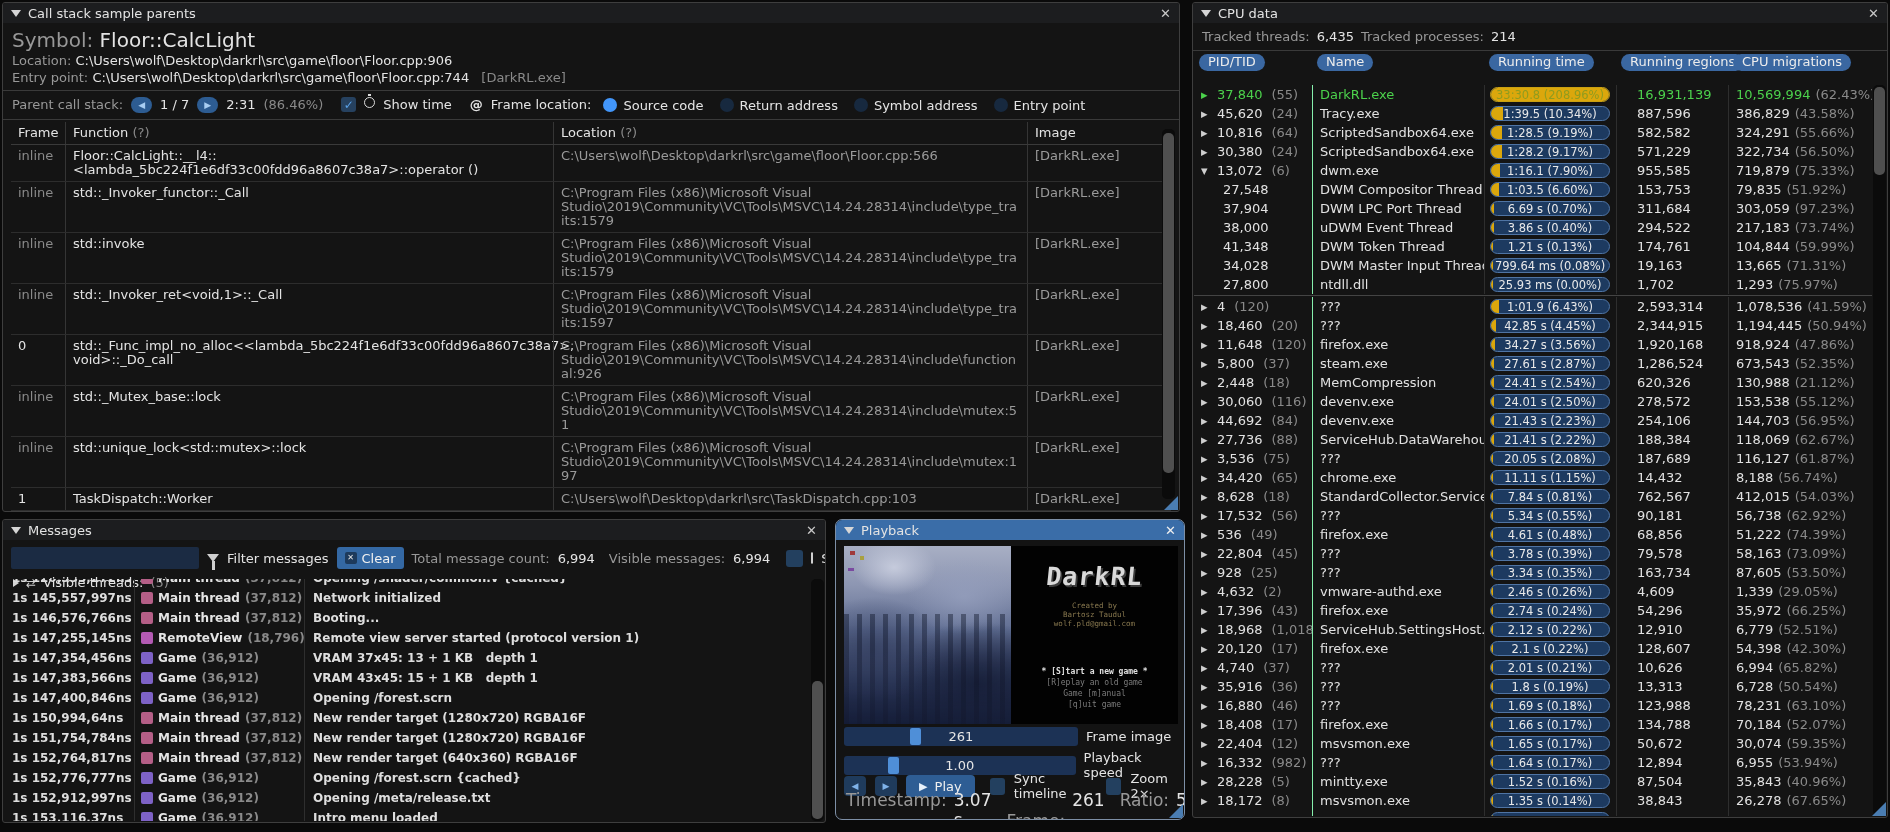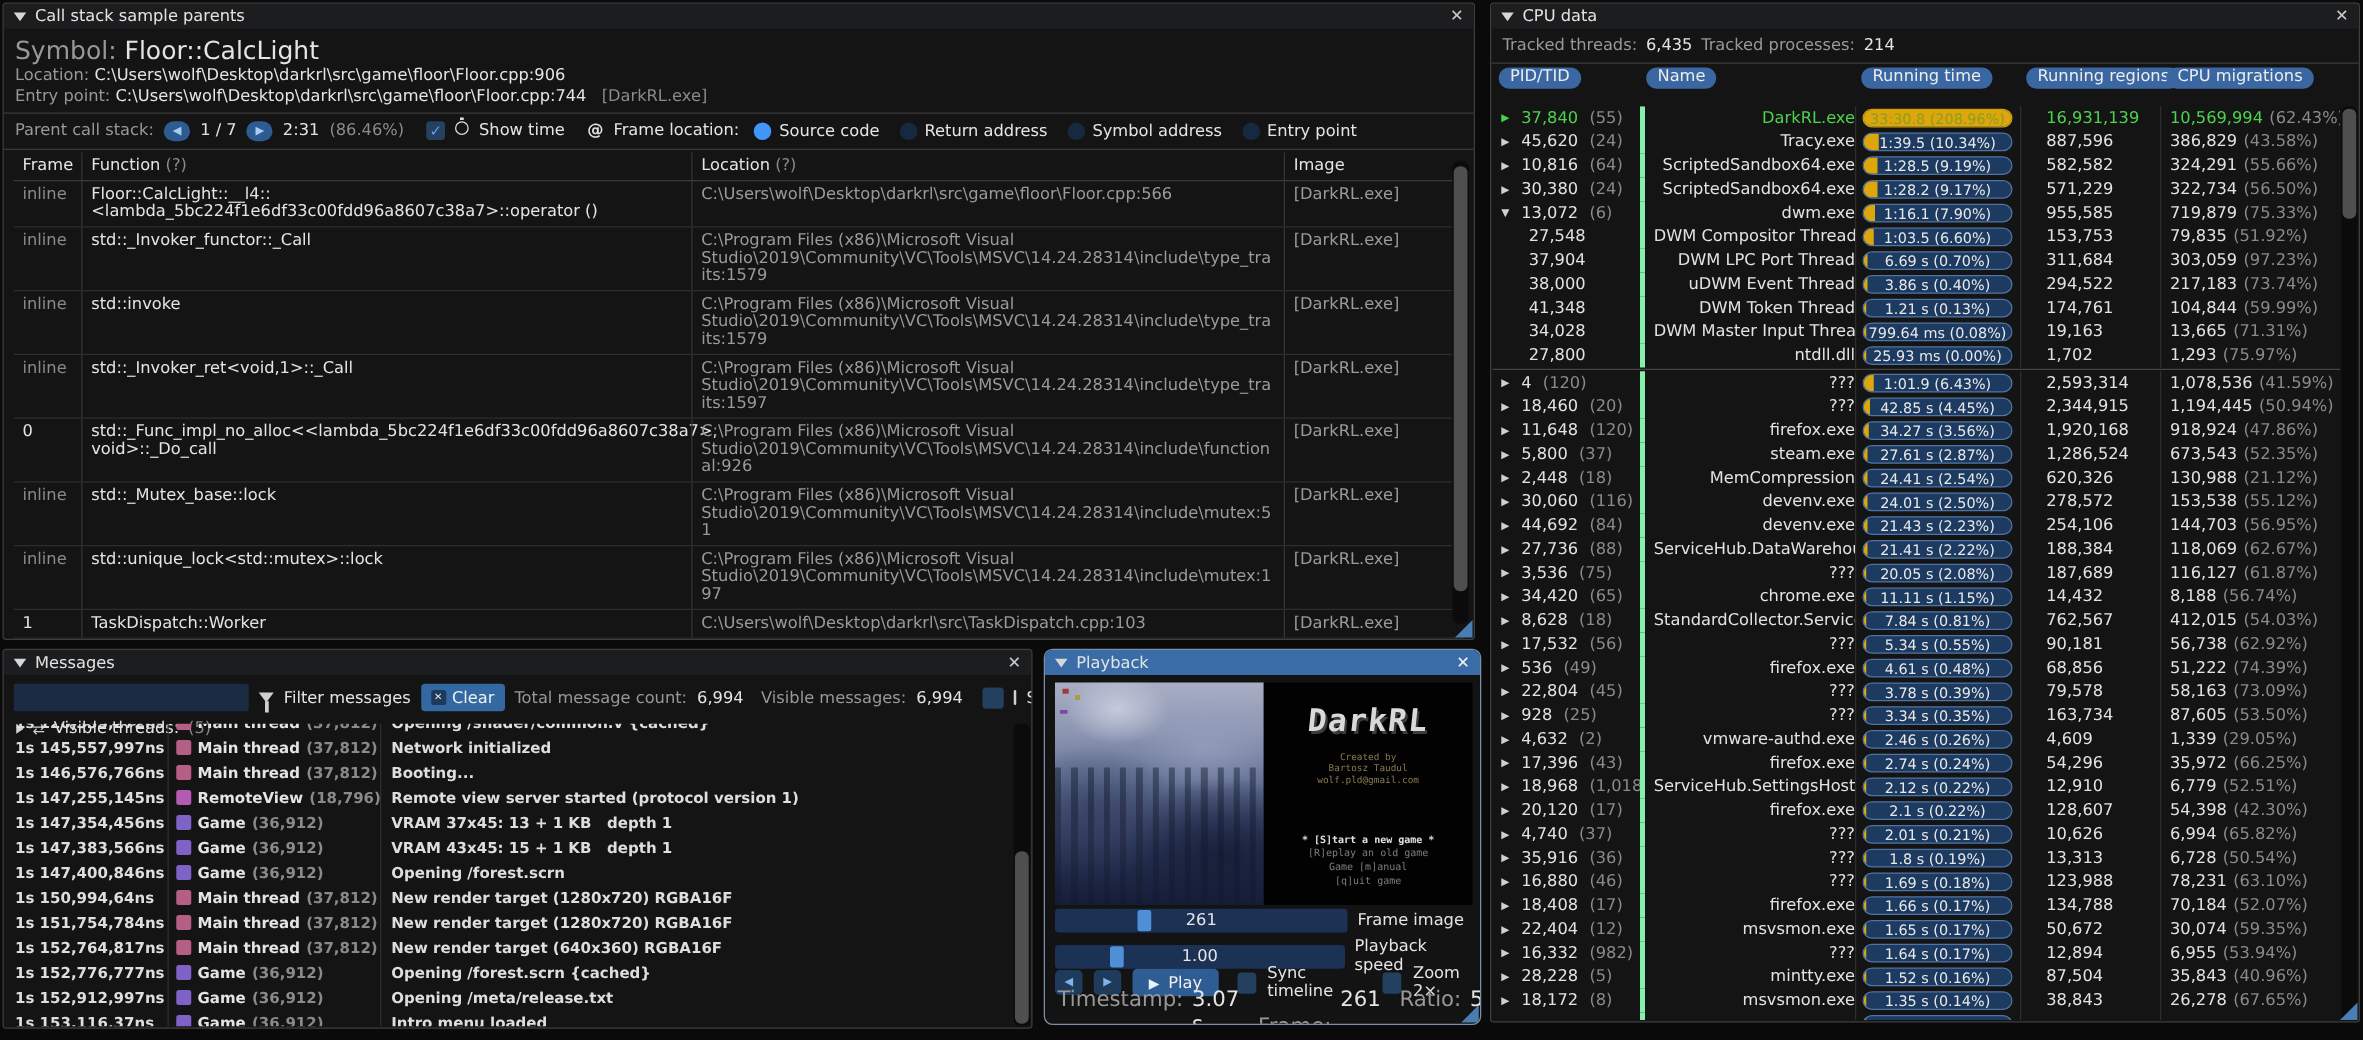--- a/index.html
+++ b/index.html
@@ -99,21 +99,21 @@
 
   
   #win-cpu { left:1192px; top:2px; width:696px; height:816px; }
   #cpu-info { display:flex; gap:7px; align-items:center; padding:6px 9px 4px 9px; font-size:13px; }
   #cpu-headers { position:relative; height:22px; margin-top:3px; }
   .pillhead { position:absolute; top:0; height:17px; line-height:16px; background:#3a67a1; color:#ececec;
               border-radius:9px; padding:0 9px; font-size:13px; }
   #cpu-rows { position:absolute; left:1px; right:15px; top:82px; bottom:1px; overflow:hidden; font-size:13px; }
   .cpu-row { display:flex; align-items:center; height:19px; white-space:nowrap; }
   .p-pid { width:118px; display:flex; align-items:center; gap:5px; padding-left:7px; overflow:hidden; }
-  .p-name { width:172px; border-left:4px solid #86efac; padding-left:7px; color:#e2e2e2; overflow:hidden; height:100%; line-height:19px;text-align:right; }
+  .p-name { width:172px; border-left:1px solid #86efac; padding-left:7px; color:#e2e2e2; overflow:hidden; height:100%; line-height:19px; }
   .p-time { width:132px; border-left:1px solid #2e2e2e; padding-left:5px; height:100%; display:flex; align-items:center; }
   .p-reg { width:112px; border-left:1px solid #2e2e2e; padding-left:20px; color:#e2e2e2; height:100%; line-height:19px; }
   .p-mig { flex:1; border-left:1px solid #2e2e2e; padding-left:7px; color:#e2e2e2; height:100%; line-height:19px; overflow:hidden; }
   .arr { width:11px; color:#cfcfcf; font-size:8.5px; flex:none; }
   .pidv { color:#e2e2e2; }
   .cnt { color:#8a8a8a; margin-left:4px; }
   .pill { width:120px; height:15px; border:1px solid #4f74a4; border-radius:8px; background:#1d3a60;
           position:relative; overflow:hidden; flex:none; }
   .pill .fill { position:absolute; left:0; top:0; bottom:0; background:#dba70c; }
   .pill .bt { position:relative; text-align:center; font-size:11.5px; line-height:14px; color:#e9e9e9; }

